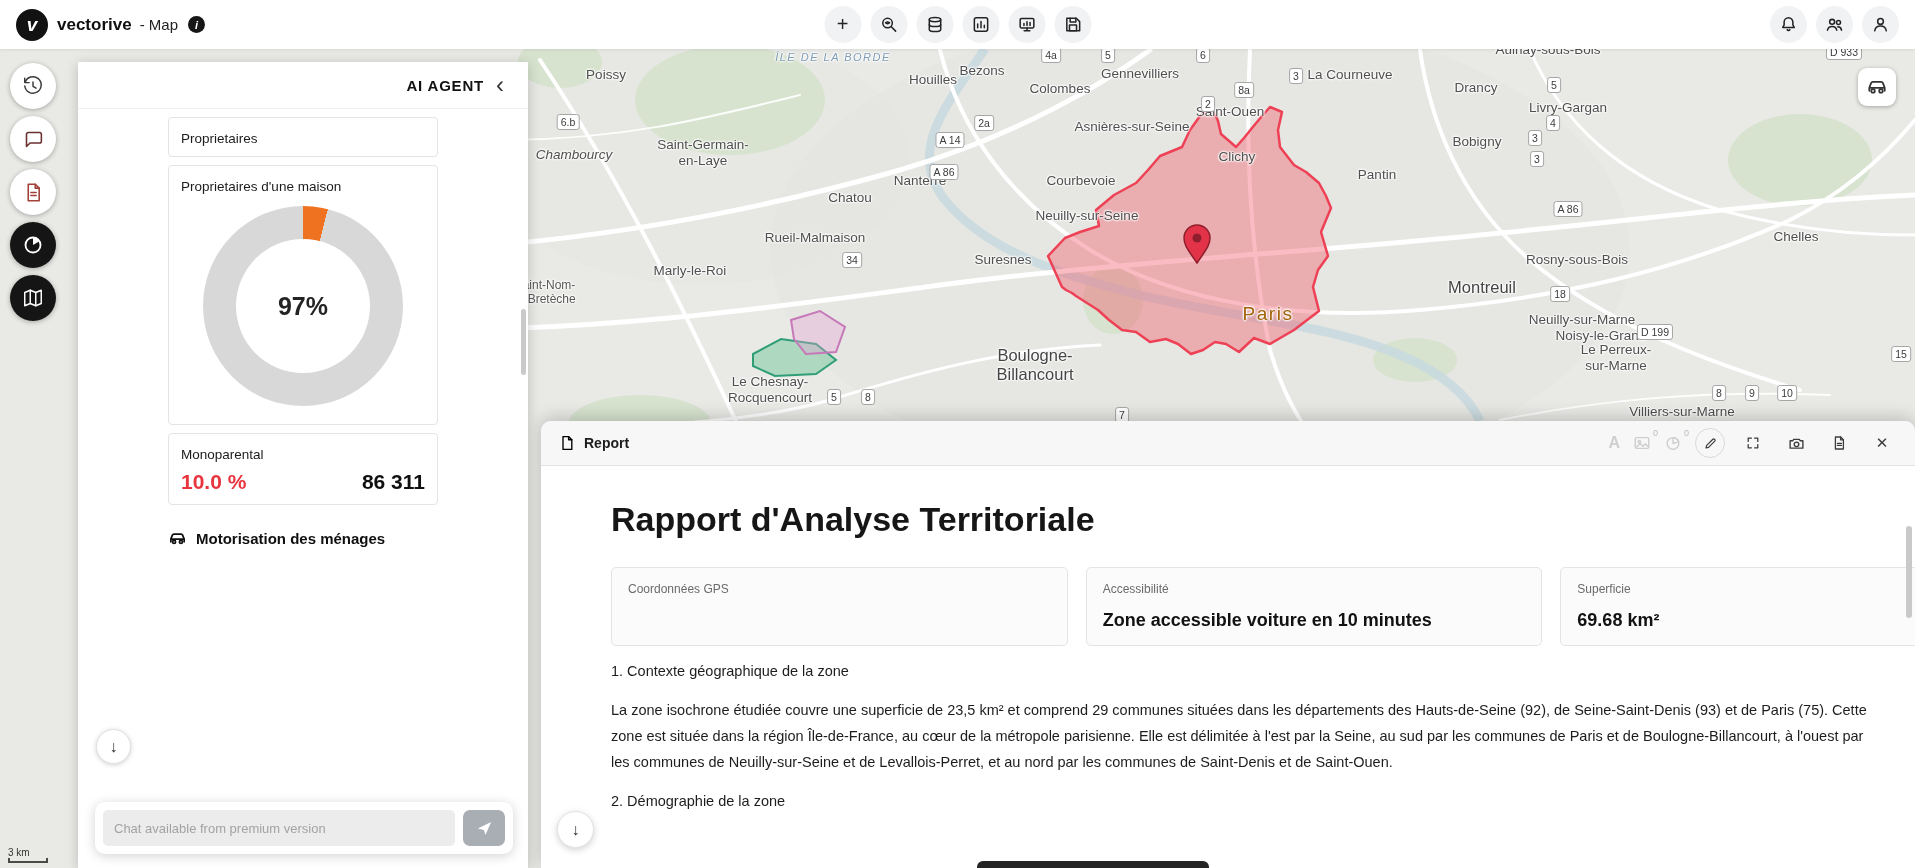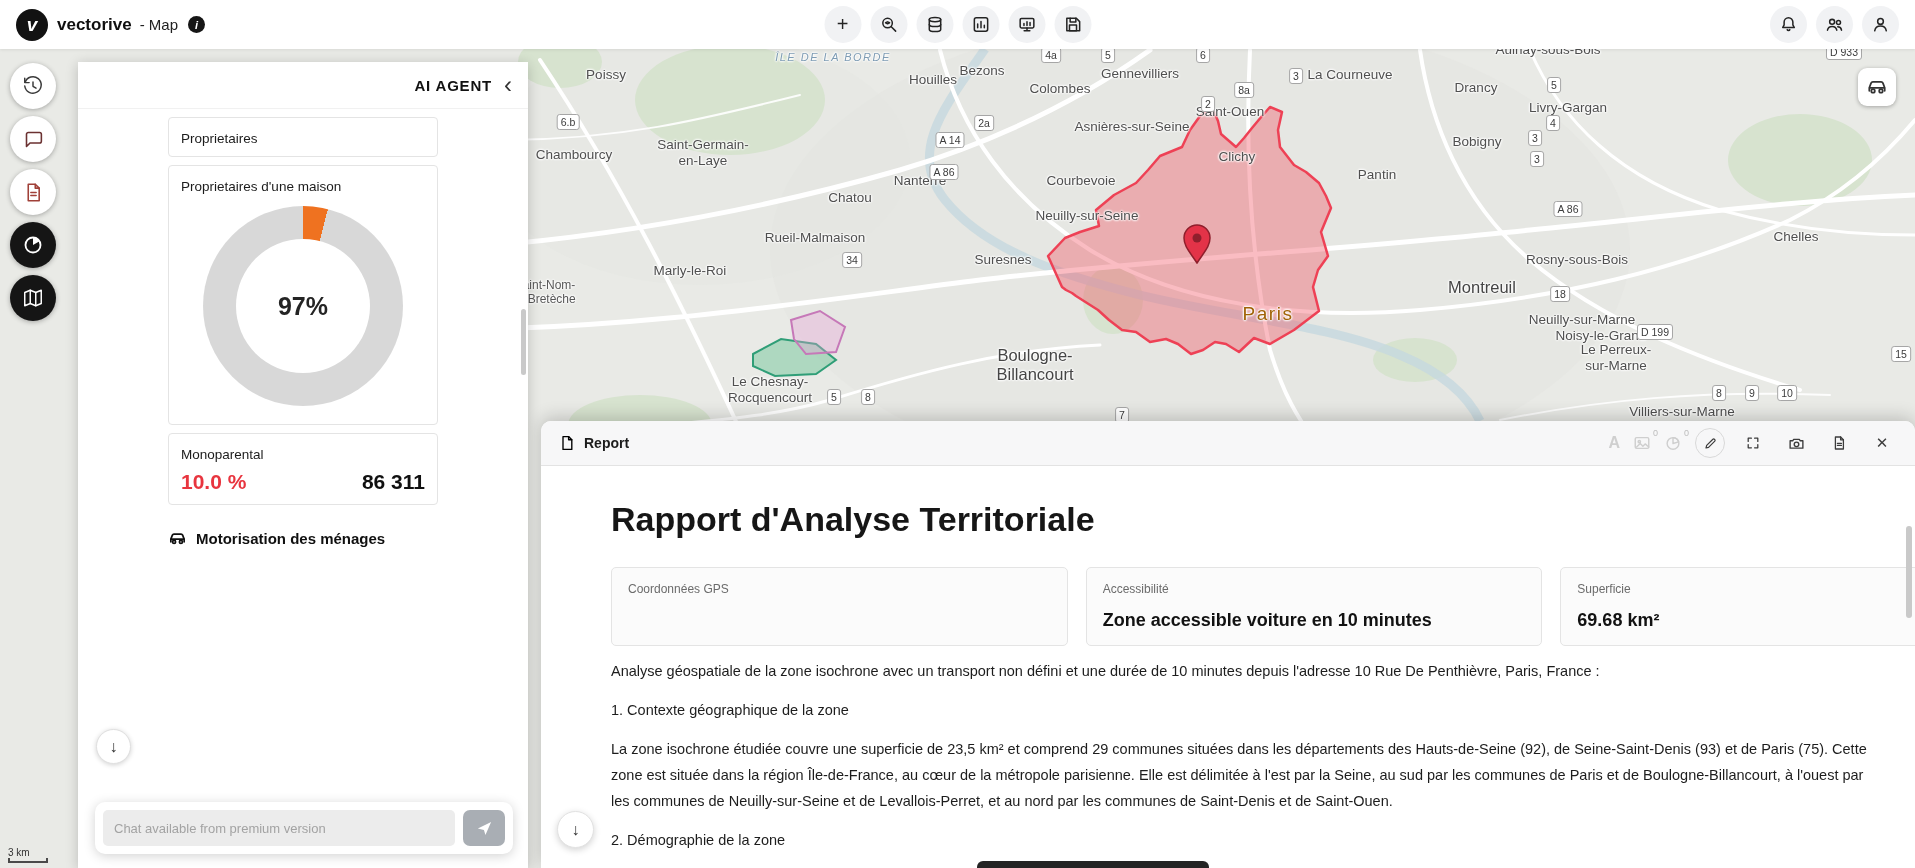--- a/index.html
+++ b/index.html
@@ -46,21 +46,21 @@
   
   .left-rail { position: absolute; left: 10px; top: 63px; display: flex; flex-direction: column; gap: 7px; z-index: 40; }
   .rail-btn { width: 46px; height: 46px; border-radius: 50%; background: #fff; border: none; cursor: pointer;
               box-shadow: 0 1px 5px rgba(0,0,0,.3); display: flex; align-items: center; justify-content: center; }
   .rail-btn.dark { background: #151515; }
 
   
   .ai-panel { position: absolute; left: 78px; top: 62px; width: 450px; bottom: 0; background: #fff; z-index: 30;
               box-shadow: 0 2px 12px rgba(0,0,0,.2); display: flex; flex-direction: column; }
   .ai-header { height: 47px; flex: none; display: flex; align-items: center; justify-content: flex-end;
-               padding: 0 16px; gap: 12px; border-bottom: 1px solid #f1f1f1; }
+               padding: 0 24px; gap: 12px; border-bottom: 1px solid #f1f1f1; }
   .ai-title { font-weight: 800; font-size: 15px; letter-spacing: .8px; color: #111; }
   .ai-collapse { font-size: 24px; color: #333; background: none; border: none; cursor: pointer; line-height: 1; }
   .ai-body { position: relative; flex: 1; overflow: hidden; padding-top: 8px; }
   .cards { width: 270px; margin: 0 auto; display: flex; flex-direction: column; gap: 8px; }
   .card { border: 1px solid #e4e4e4; border-radius: 4px; background: #fff; padding: 13px 12px 10px; }
   .card-title { font-size: 13.5px; color: #1c1c1c; }
   .donut-wrap { display: flex; justify-content: center; padding: 12px 0 8px; }
   .donut { width: 200px; height: 200px; border-radius: 50%; position: relative; }
   .donut-hole { position: absolute; inset: 33px; background: #fff; border-radius: 50%; display: flex;
                 align-items: center; justify-content: center; font-size: 25px; font-weight: bold; color: #242424; }
@@ -167,21 +167,21 @@
       <div class="mlabel med" style="left: 1796px; top: 237px;">Chelles</div>
       <div class="mlabel med" style="left: 1577px; top: 260px;">Rosny-sous-Bois</div>
       <div class="mlabel big" style="left: 1466px; top: 287px; padding-left: 32px;">Montreuil</div>
       <div class="mlabel med" style="left: 1582px; top: 320px;">Neuilly-sur-Marne</div>
       <div class="mlabel med" style="left: 1601px; top: 336px;">Noisy-le-Grand</div>
       <div class="mlabel med" style="left: 1616px; top: 358px;">Le Perreux-
 sur-Marne</div>
       <div class="mlabel med" style="left: 1682px; top: 412px;">Villiers-sur-Marne</div>
       <div class="mlabel med" style="left: 703px; top: 153px;">Saint-Germain-
 en-Laye</div>
-      <div class="mlabel med" style="left: 574px; top: 155px;">Chambourcy</div>
+      <div class="mlabel med" style="left: 574px; top: 155px; font-style: italic;">Chambourcy</div>
       <div class="mlabel med" style="left: 850px; top: 198px;">Chatou</div>
       <div class="mlabel med" style="left: 920px; top: 181px;">Nanterre</div>
       <div class="mlabel med" style="left: 1081px; top: 181px;">Courbevoie</div>
       <div class="mlabel med" style="left: 1132px; top: 127px;">Asnières-sur-Seine</div>
       <div class="mlabel med" style="left: 1230px; top: 112px;">Saint-Ouen</div>
       <div class="mlabel med" style="left: 1237px; top: 157px;">Clichy</div>
       <div class="mlabel med" style="left: 1087px; top: 216px;">Neuilly-sur-Seine</div>
       <div class="mlabel med" style="left: 815px; top: 238px;">Rueil-Malmaison</div>
       <div class="mlabel med" style="left: 1003px; top: 260px;">Suresnes</div>
       <div class="mlabel med" style="left: 690px; top: 271px;">Marly-le-Roi</div>
@@ -470,21 +470,20 @@
           <div class="info-label">Accessibilité</div>
           <div class="info-value">Zone accessible voiture en 10 minutes</div>
         </div>
         <div class="info-card">
           <div class="info-label">Superficie</div>
           <div class="info-value">69.68 km²</div>
         </div>
       </div>
 
       <div class="report-text">
-        <p>Analyse géospatiale de la zone isochrone avec un transport non défini et une durée de 10 minutes depuis l'adresse 10 Rue De Penthièvre, Paris, France :</p>
         <p>1. Contexte géographique de la zone</p>
         <p>La zone isochrone étudiée couvre une superficie de 23,5 km² et comprend 29 communes situées dans les départements des Hauts-de-Seine (92), de Seine-Saint-Denis (93) et de Paris (75). Cette zone est située dans la région Île-de-France, au cœur de la métropole parisienne. Elle est délimitée à l'est par la Seine, au sud par les communes de Paris et de Boulogne-Billancourt, à l'ouest par les communes de Neuilly-sur-Seine et de Levallois-Perret, et au nord par les communes de Saint-Denis et de Saint-Ouen.</p>
         <p>2. Démographie de la zone</p>
       </div>
 
       <div class="report-scroll-thumb"></div>
       <button class="report-down-btn">
         <span>↓</span>
       </button>
     </div>

